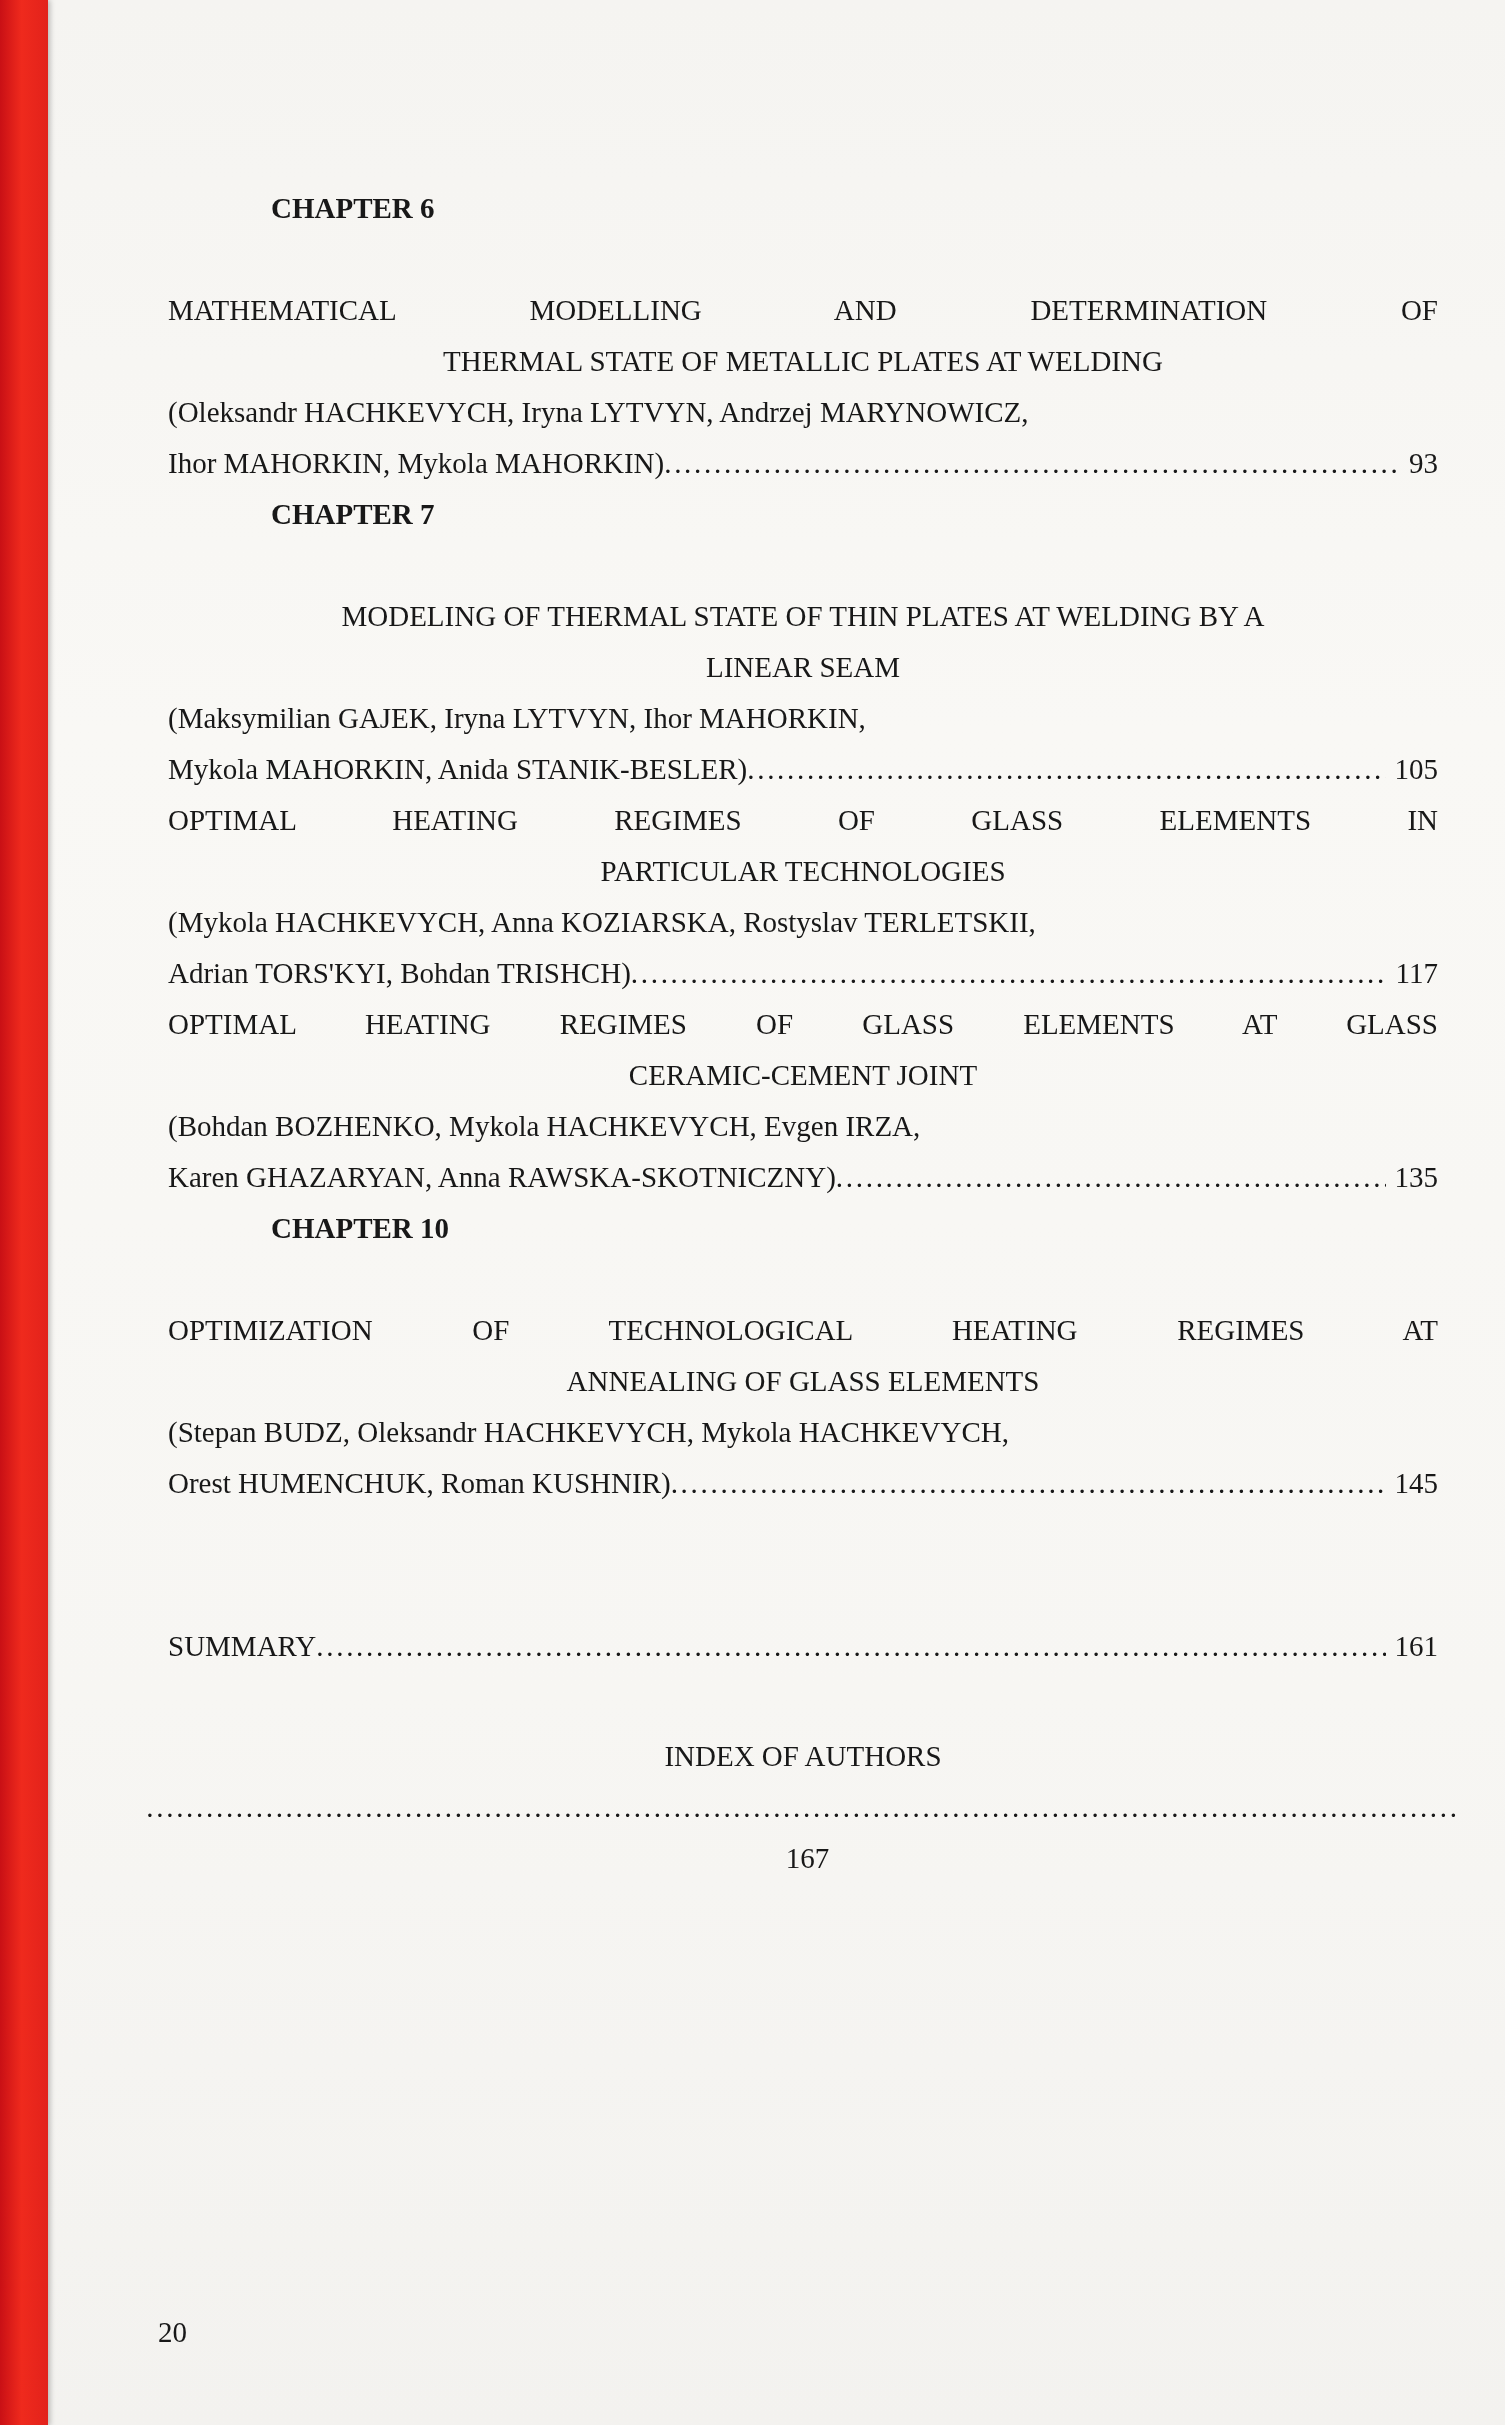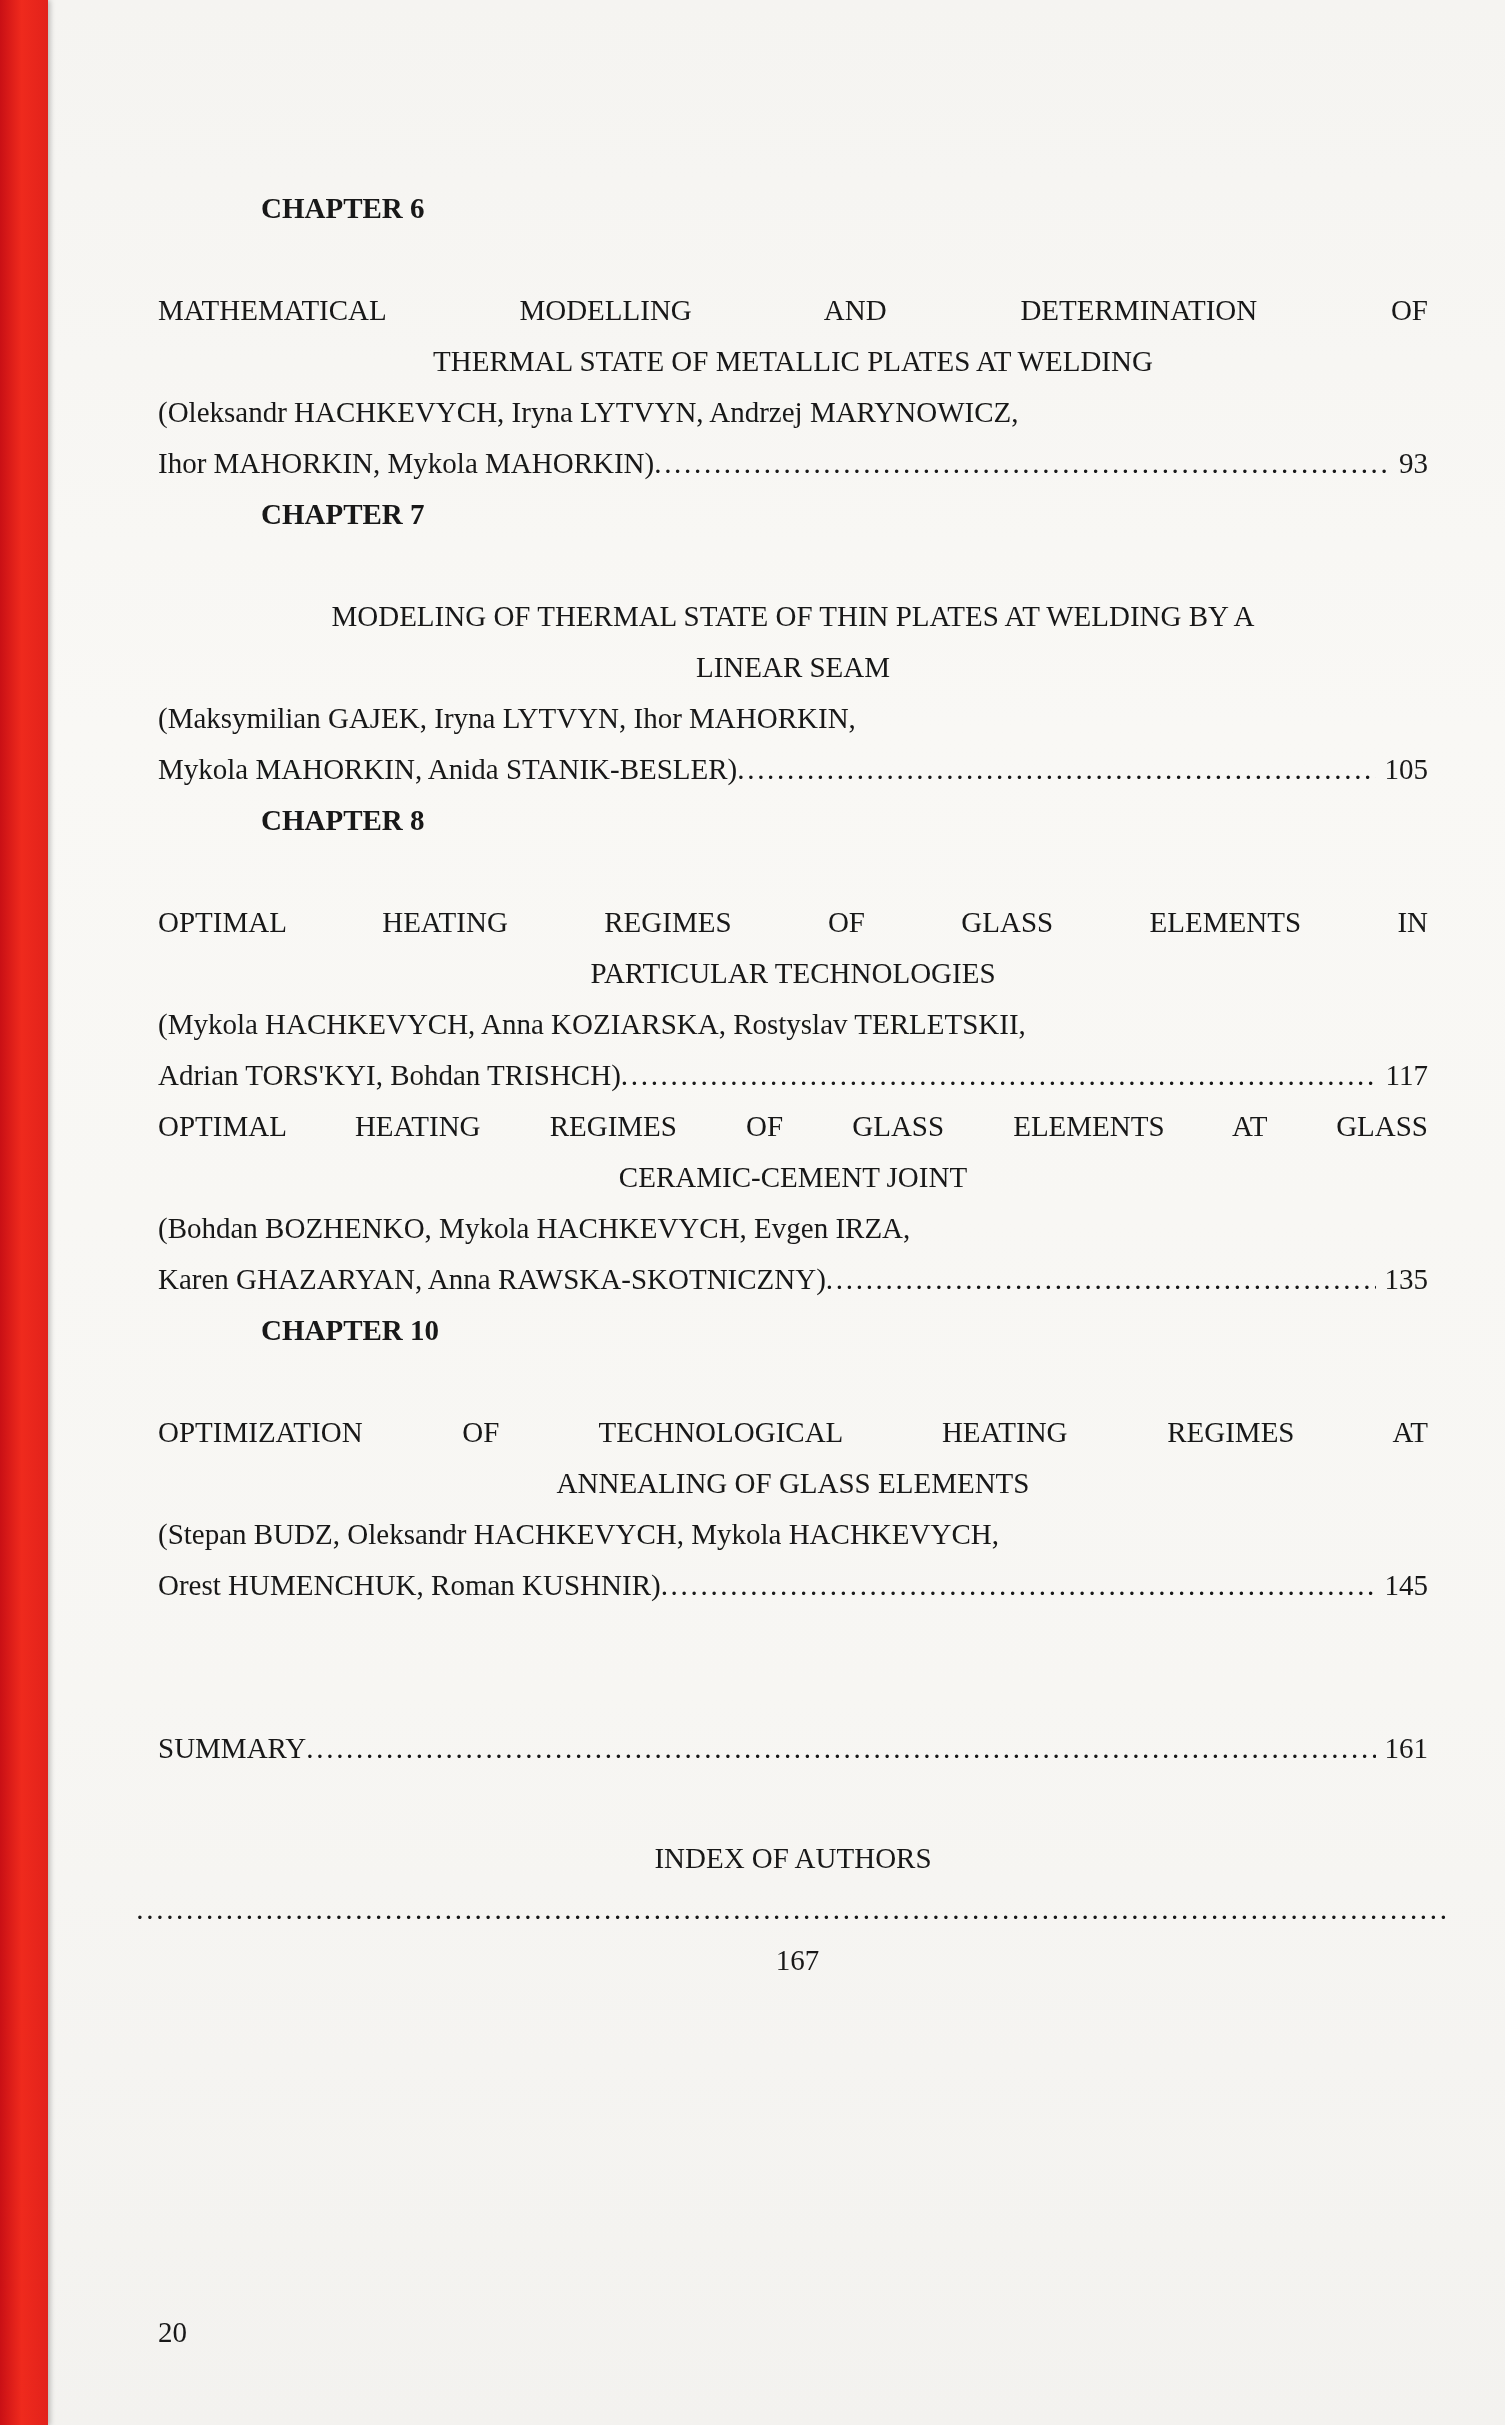--- a/index.html
+++ b/index.html
@@ -20,21 +20,21 @@
   
   .spine-stripe {
     position: absolute;
     left: 0; top: 0;
     width: 48px; height: 100%;
     background: linear-gradient(90deg, #c91015 0%, #ef2a1d 45%, #e2221b 100%);
     box-shadow: 1.8px 0 5.3px rgba(0,0,0,0.25);
   }
   .page-body {
     position: absolute;
-    left: 158px;
+    left: 168px;
     top: 0;
     width: 1270px;
     padding-top: 183px;
   }
   p { margin: 0; }
   .line {
     font-size: 29px;
     line-height: 51px;
   }
   .chapter-heading {
@@ -102,21 +102,20 @@
       <p class="line title">MODELING OF THERMAL STATE OF THIN PLATES AT WELDING BY A</p>
       <p class="line title">LINEAR SEAM</p>
       <p class="line authors">(Maksymilian GAJEK, Iryna LYTVYN, Ihor MAHORKIN,</p>
       <div class="line leader-line">
         <span class="leader-text">Mykola MAHORKIN, Anida STANIK-BESLER)</span>
         <span class="leader-dots"></span>
         <span class="leader-page">105</span>
       </div>
     </div>
 
-    <p class="chapter-heading">CHAPTER 8</p>
     <div class="entry">
       <p class="line title justified">OPTIMAL HEATING REGIMES OF GLASS ELEMENTS IN</p>
       <p class="line title">PARTICULAR TECHNOLOGIES</p>
       <p class="line authors">(Mykola HACHKEVYCH, Anna KOZIARSKA, Rostyslav TERLETSKII,</p>
       <div class="line leader-line">
         <span class="leader-text">Adrian TORS'KYI, Bohdan TRISHCH)</span>
         <span class="leader-dots"></span>
         <span class="leader-page">117</span>
       </div>
     </div>

